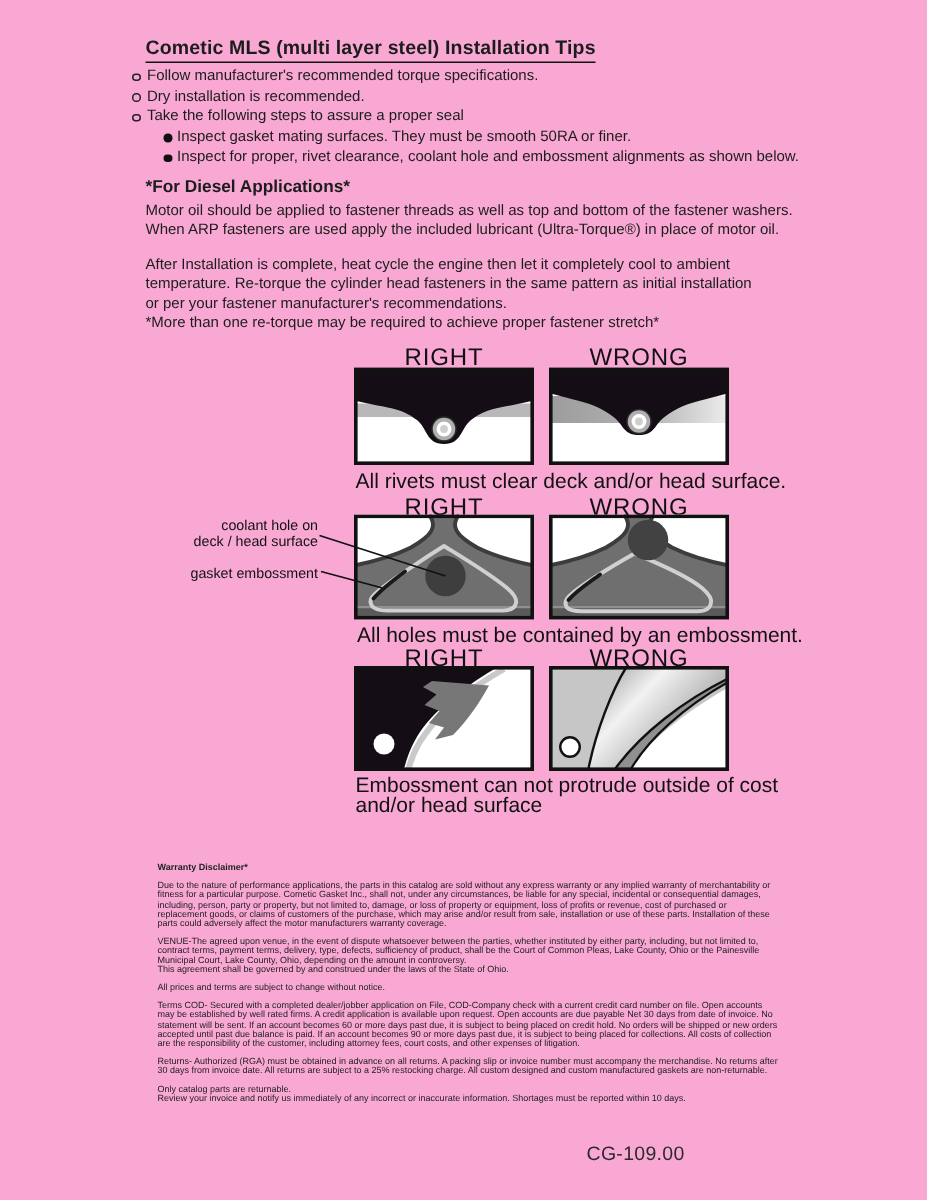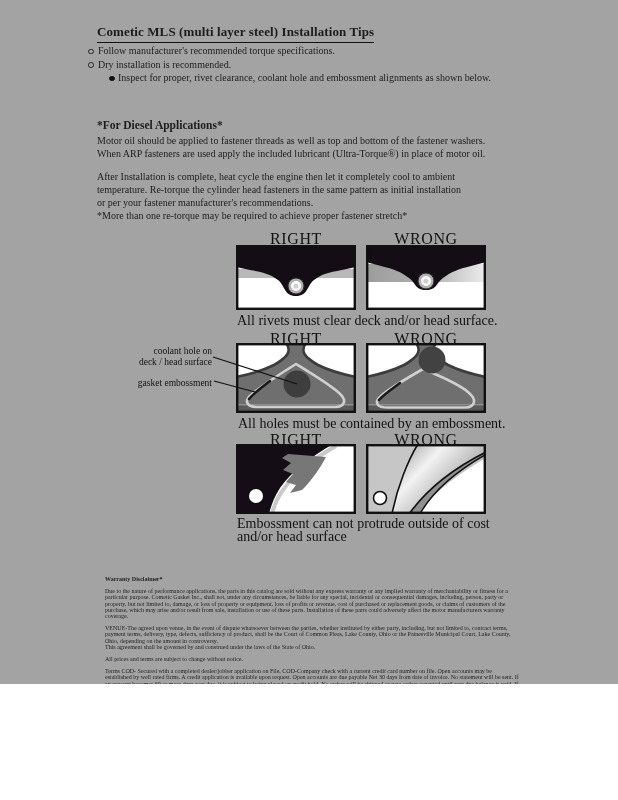--- a/index.html
+++ b/index.html
@@ -1,18 +1,18 @@
 <!DOCTYPE html>
 <html><head>
 <meta charset="utf-8">
 <style>
   html,body{margin:0;padding:0;background:#fff;}
   .page{
-    position:relative;width:618px;height:684px;background:#a3a3a3;
-    font-family:Liberation Serif, serif;color:#1c1c1c;overflow:hidden;
+    position:relative;width:618px;height:800px;background:#f9a8d4;
+    font-family:Liberation Sans, sans-serif;color:#1c1c1c;overflow:hidden;
   }
   .abs{position:absolute;}
   .title{
     left:97px;top:24px;font-size:13px;font-weight:bold;
     border-bottom:1.5px solid #111;padding-bottom:2px;letter-spacing:0.1px;
   }
   .bullets{left:88px;top:44px;font-size:10px;line-height:13.5px;}
   .brow{position:relative;padding-left:10px;white-space:nowrap;}
   .brow.sub{padding-left:30px;}
   .brow .mk{position:absolute;left:0;top:4.5px;width:3.5px;height:3.5px;border:1px solid #222;border-radius:50%;}
@@ -32,20 +32,22 @@
 </head>
 <body>
 
 <div class="page">
 
   <div class="abs title">Cometic MLS (multi layer steel) Installation Tips</div>
 
   <div class="abs bullets">
     <div class="brow"><span class="mk"></span><span>Follow manufacturer's recommended torque specifications.</span></div>
     <div class="brow"><span class="mk"></span><span>Dry installation is recommended.</span></div>
+    <div class="brow"><span class="mk"></span><span>Take the following steps to assure a proper seal</span></div>
+    <div class="brow sub"><span class="mk"></span><span>Inspect gasket mating surfaces.  They must be smooth 50RA or finer.</span></div>
     <div class="brow sub"><span class="mk"></span><span>Inspect for proper, rivet clearance, coolant hole and embossment alignments as shown below.</span></div>
   </div>
 
   <div class="abs h2" style="left:97px;top:119px;">*For Diesel Applications*</div>
   <div class="abs body-text" style="left:97px;top:134px;">Motor oil should be applied to fastener threads as well as top and bottom of the fastener washers.
 When ARP fasteners are used apply the included lubricant (Ultra-Torque®) in place of motor oil.</div>
   <div class="abs body-text" style="left:97px;top:209px;">*More than one re-torque may be required to achieve proper fastener stretch*</div>
   <div class="abs body-text" style="left:97px;top:170px;">After Installation is complete, heat cycle the engine then let it completely cool to ambient
 temperature. Re-torque the cylinder head fasteners in the same pattern as initial installation
 or per your fastener manufacturer's recommendations.</div>

